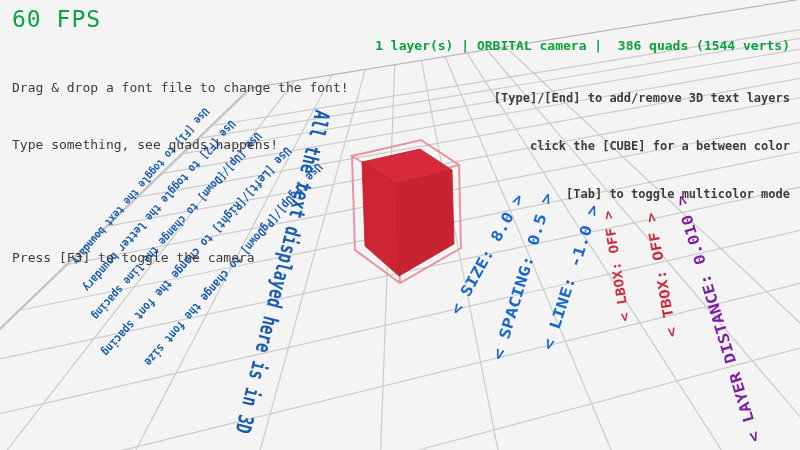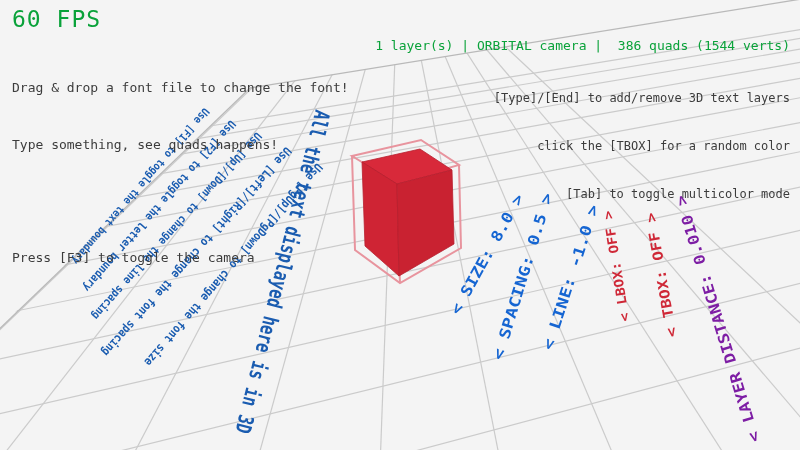--- a/index.html
+++ b/index.html
@@ -17,21 +17,21 @@
   .scene-svg{position:absolute;left:0;top:0;width:800px;height:450px;}
   
   .fps{
     position:absolute;left:12px;top:6px;font-size:23px;font-weight:normal;
     color:var(--green);letter-spacing:1px;white-space:pre;
   }
   .hud-left{position:absolute;left:12px;top:40px;color:var(--dark);
     font-size:13px;font-weight:normal;line-height:19px;white-space:pre;}
   .hud-left .gap{height:18px;}
   .hud-right{position:absolute;right:10px;top:6px;text-align:right;
-    font-size:12px;font-weight:normal;color:var(--dark);line-height:16px;white-space:pre;}
+    font-size:12px;font-weight:bold;color:var(--dark);line-height:16px;white-space:pre;}
   .hud-right .status{color:var(--green);font-size:13px;margin-bottom:4px;}
   
   .stext{position:absolute;transform-origin:0 50%;white-space:pre;
     font-weight:bold;line-height:1;}
   .hello{
     position:absolute;left:286px;top:88px;color:var(--red);
     font-size:21px;font-weight:bold;white-space:pre;
     transform:rotate(8deg);transform-origin:0 0;letter-spacing:0;
   }
   .bigtext{left:322px;top:100px;color:var(--blue);font-size:21px;
@@ -119,16 +119,16 @@
   <div class="fps">60 FPS</div>
   <div class="hud-left">
     <div>Drag &amp; drop a font file to change the font!</div>
     <div>Type something, see quads happens!</div>
     <div class="gap"></div>
     <div>Press [F3] to toggle the camera</div>
   </div>
   <div class="hud-right">
     <div class="status">1 layer(s) | ORBITAL camera |  386 quads (1544 verts)</div>
     <div>[Type]/[End] to add/remove 3D text layers</div>
-    <div>click the [TBOX] for a random color</div>
+    <div>click the [CUBE] for a between color</div>
     <div>[Tab] to toggle multicolor mode</div>
   </div>
 </div>
 
 </body></html>

